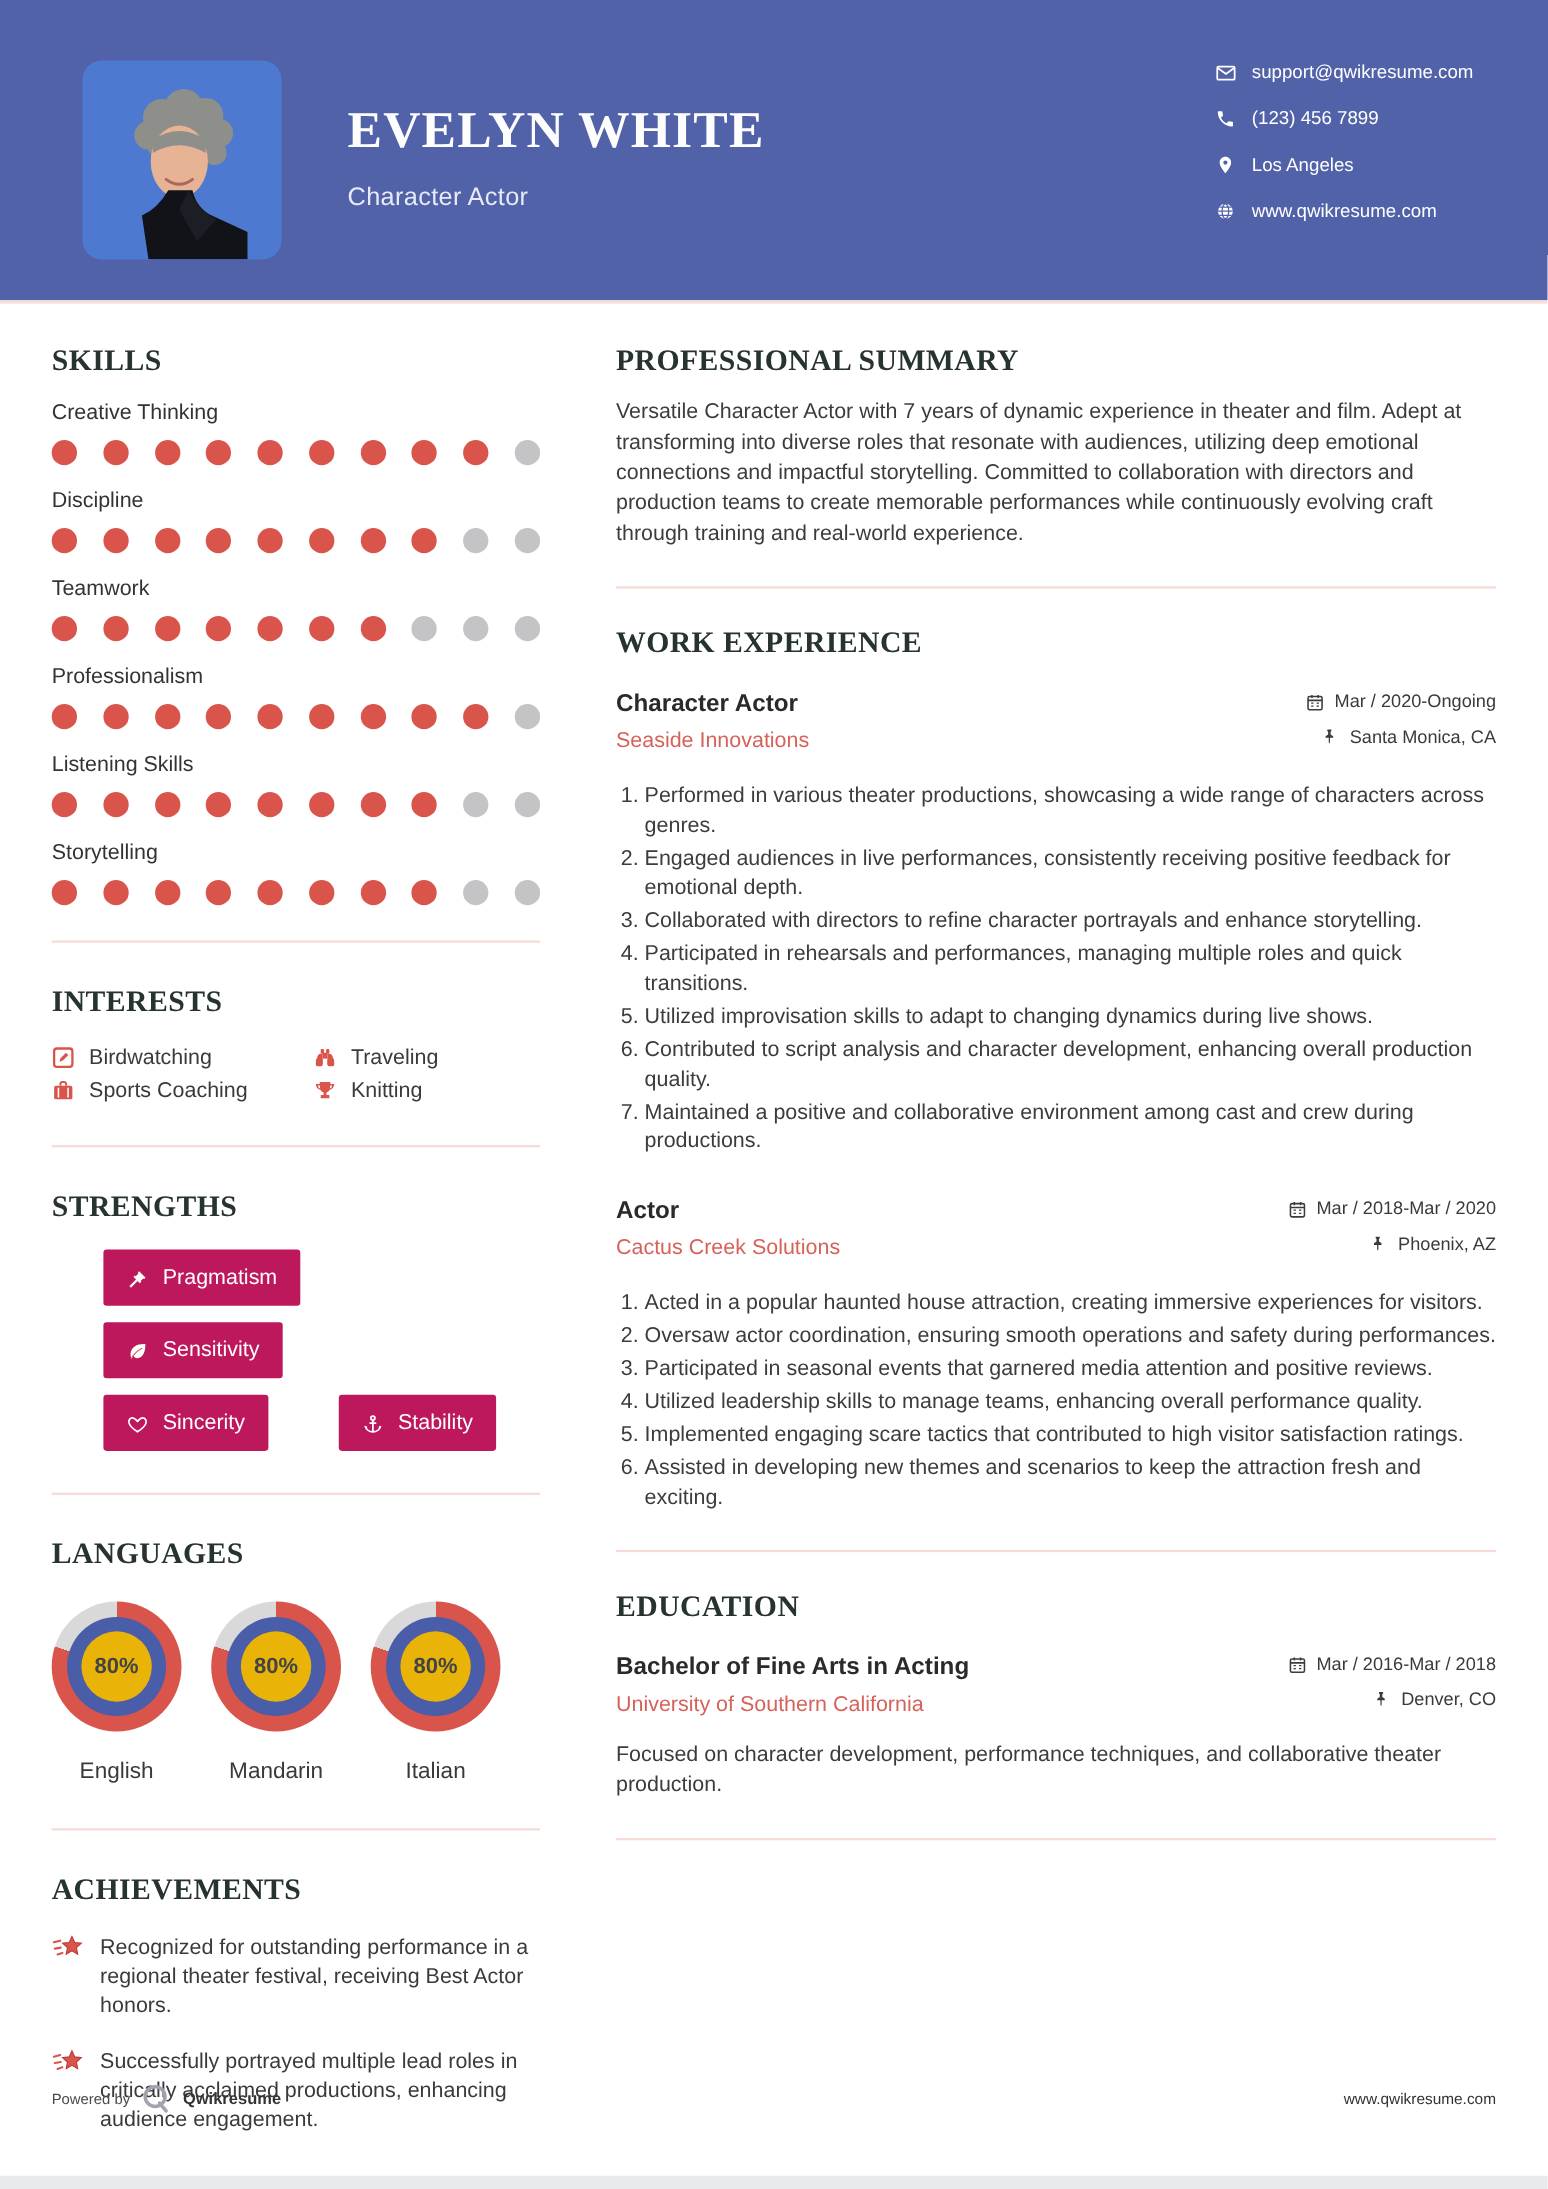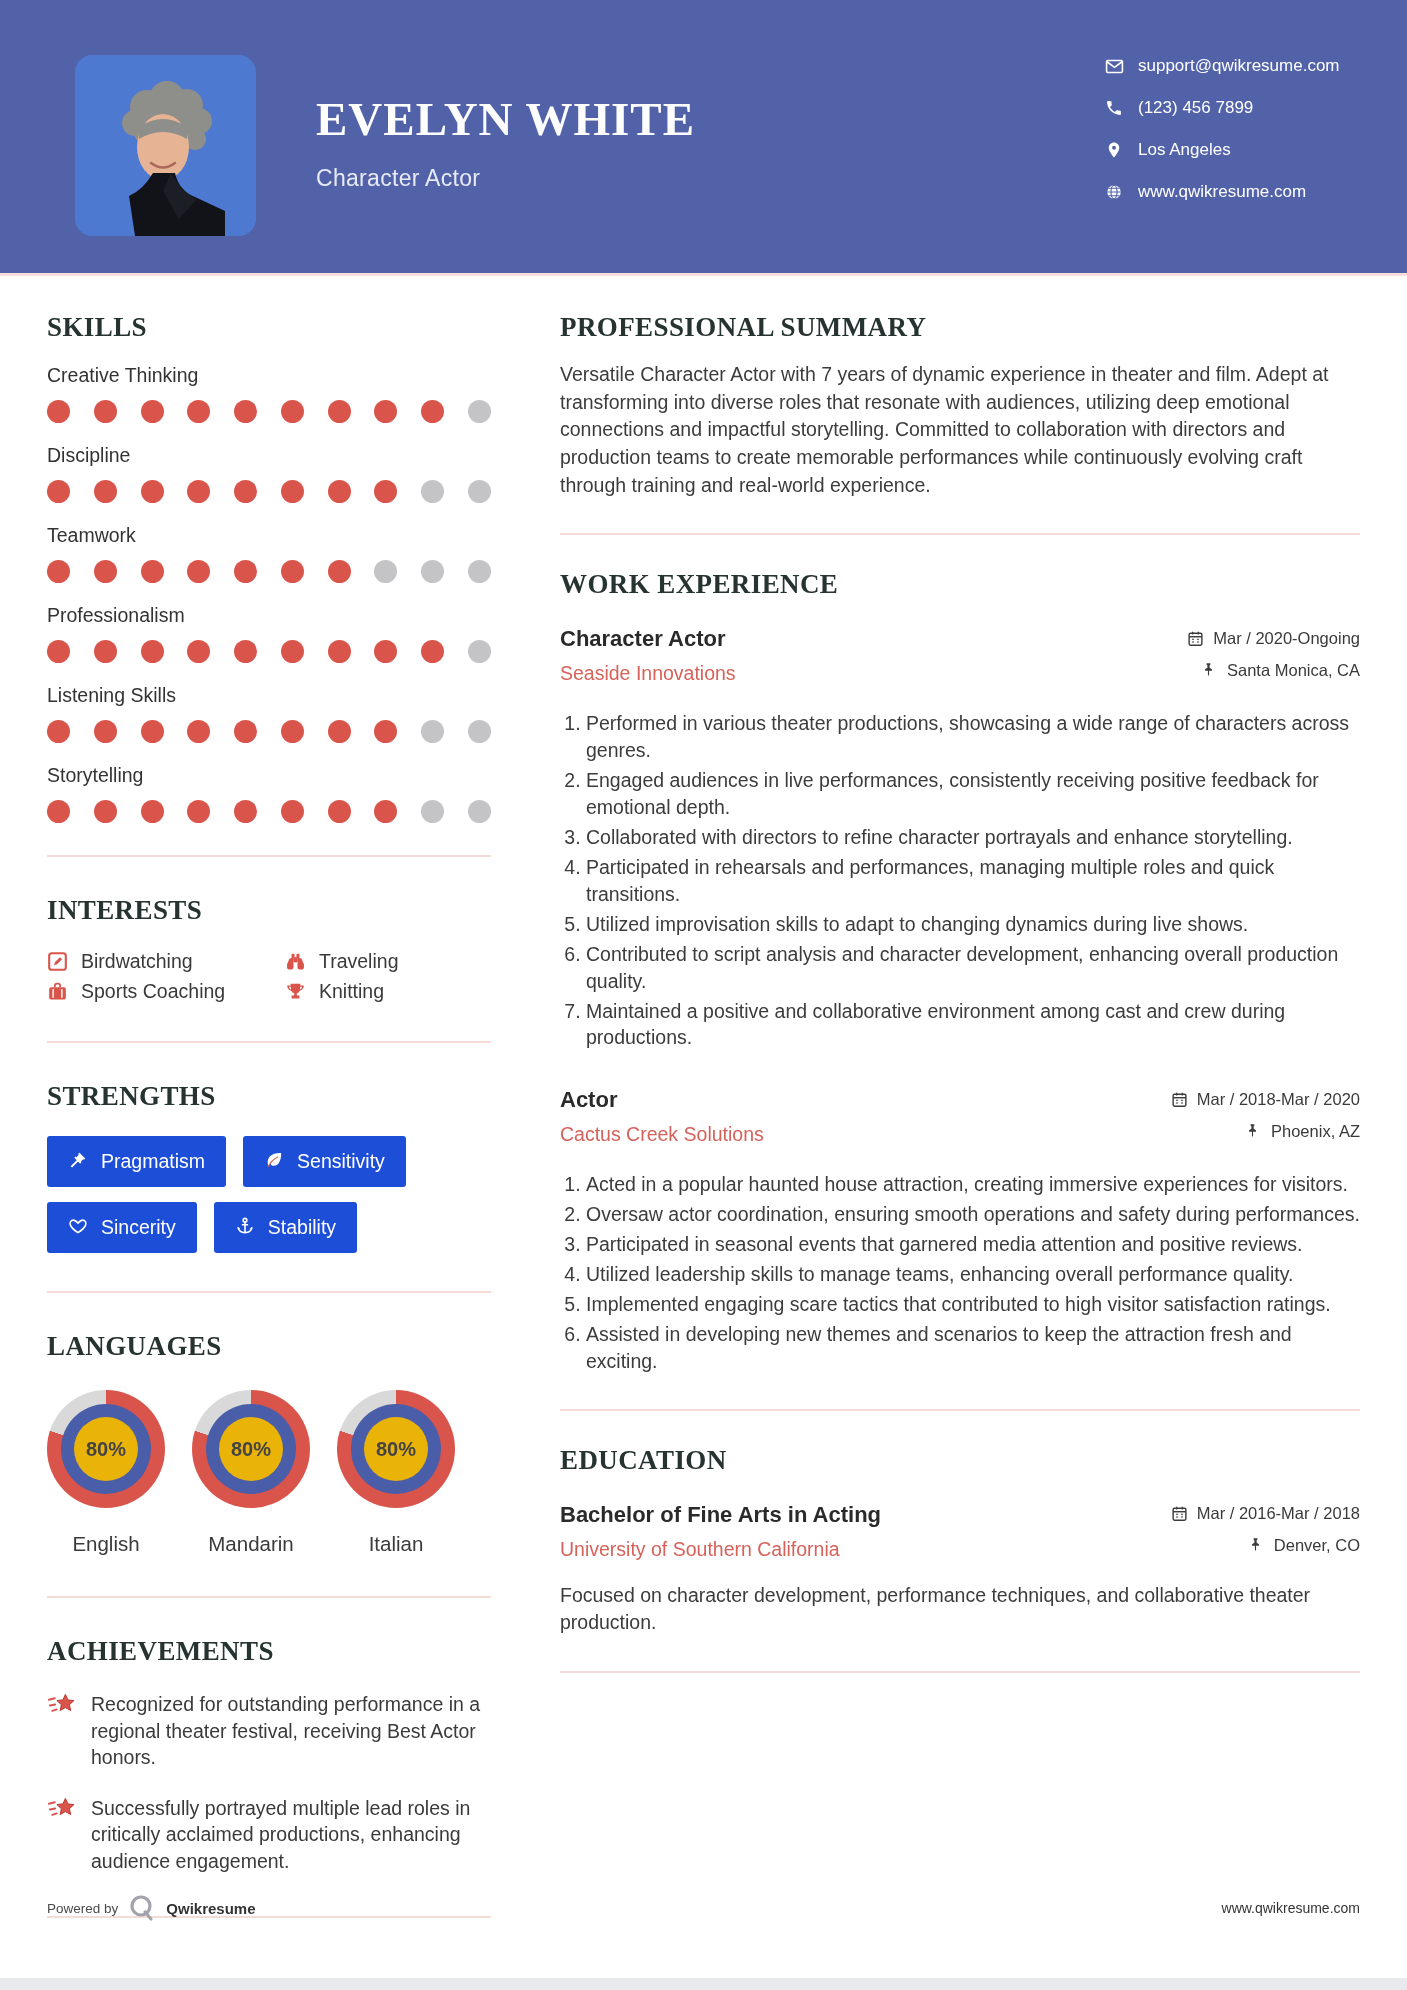--- a/index.html
+++ b/index.html
@@ -42,22 +42,22 @@
   
   .interests h2 { margin-top:38px; }
   .interests-grid { display:grid; grid-template-columns:238px 1fr; row-gap:7px; margin-top:24px; }
   .interest { display:flex; align-items:center; gap:13px; font-size:19.5px; color:#3a3a3a; }
   .iicon { width:21px; height:21px; flex:0 0 21px; display:inline-flex; }
   .interests .hr { margin-top:38px; }
 
   
   .strengths h2 { margin-top:38px; }
   .badges { display:flex; flex-wrap:wrap; gap:15px 17px; margin-top:24px; width:410px; }
-  .badge { display:inline-flex; align-items:flex-start; gap:13px; background:#1d4ed8; color:#fff;
-           font-size:19.5px; padding:14px 21px; border-radius:3px; }
+  .badge { display:inline-flex; align-items:flex-end; gap:13px; background:#be185d; color:#fff;
+           font-size:19.5px; padding:14px 21px; border-radius:3px;margin-left:47px; }
   .bicon { width:20px; height:20px; flex:0 0 20px; display:inline-flex; }
   .strengths .hr { margin-top:38px; }
 
   
   .languages h2 { margin-top:38px; }
   .langs { display:flex; gap:27px; margin-top:28px; }
   .lang { width:118px; text-align:center; }
   .donut { width:118px; height:118px; border-radius:50%; margin:0 auto; display:flex; align-items:center; justify-content:center; }
   .donut-blue { width:90px; height:90px; border-radius:50%; background:#4a5da8; display:flex; align-items:center; justify-content:center; }
   .donut-center { width:64px; height:64px; border-radius:50%; background:#eab308; display:flex; align-items:center; justify-content:center; }

